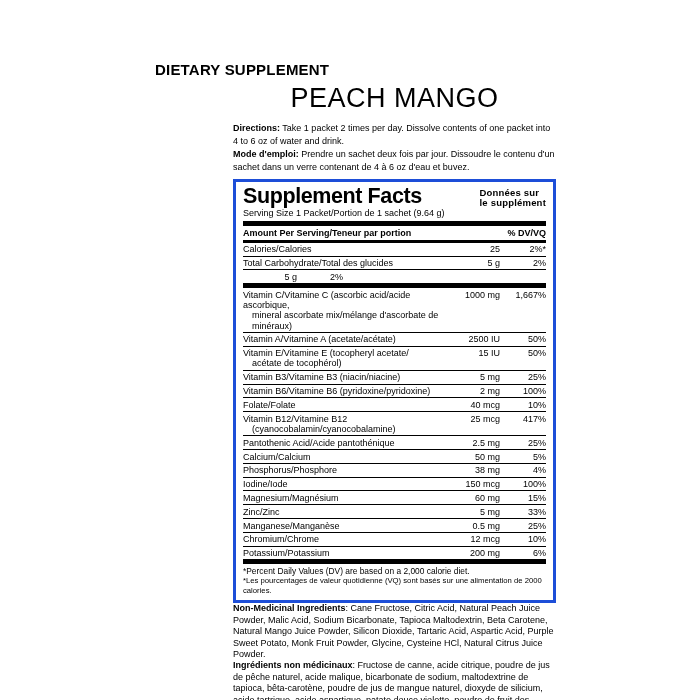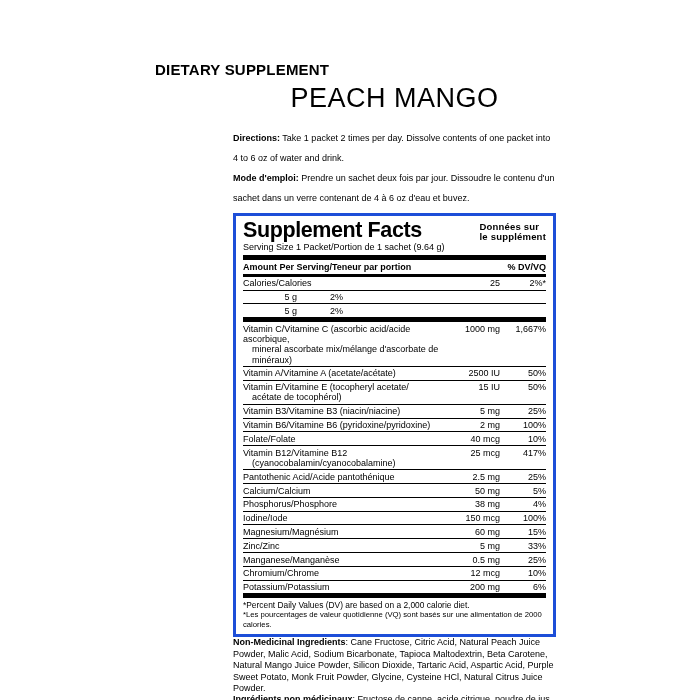--- a/index.html
+++ b/index.html
@@ -5,21 +5,21 @@
   * { margin:0; padding:0; box-sizing:border-box; }
   html,body { width:700px; height:700px; background:#fff; }
   body { font-family:"Liberation Sans", sans-serif; color:#000; position:relative; }
 
   .eyebrow { position:absolute; left:155px; top:61px; font-size:15px; font-weight:bold; letter-spacing:.2px; }
 
   .content { position:absolute; left:233px; top:84px; width:323px; }
 
   .title { text-align:center; font-size:27px; font-weight:normal; letter-spacing:.5px; line-height:28px; }
 
-  .directions { margin-top:16px; font-size:9px; line-height:20px; }
+  .directions { margin-top:10px; font-size:9px; line-height:13px; }
   .directions b { font-weight:bold; }
 
   .factsbox { margin-top:5px; border:3px solid #1d4ed8; padding:3px 7px 5px 7px; background:#fff; }
 
   .fhead { display:flex; align-items:flex-start; }
   .fhead-en { font-size:21.5px; font-weight:bold; letter-spacing:-.4px; line-height:22px; white-space:nowrap; }
   .fhead-fr { font-size:9.5px; font-weight:bold; line-height:9.5px; margin-left:auto; margin-top:3px; text-align:left; letter-spacing:.2px; }
 
   .serving { font-size:9px; line-height:11px; margin-top:1px; margin-bottom:2px; }
 
@@ -75,20 +75,21 @@
     <div class="midbar"></div>
 
     <div id="rows-container">
         <div class="frow">
           <div class="fname">Calories/Calories</div>
           <div class="famt">25</div>
           <div class="fdv">2%*</div>
         </div>
         <div class="hairline"></div>
         <div class="frow">
+          <div class="fname">Total Carbohydrate/Total des glucides</div>
           <div class="famt">5 g</div>
           <div class="fdv">2%</div>
         </div>
         <div class="hairline"></div>
         <div class="frow">
           <div class="famt">5 g</div>
           <div class="fdv">2%</div>
         </div>
         <div class="thickbar"></div>
         <div class="frow">

